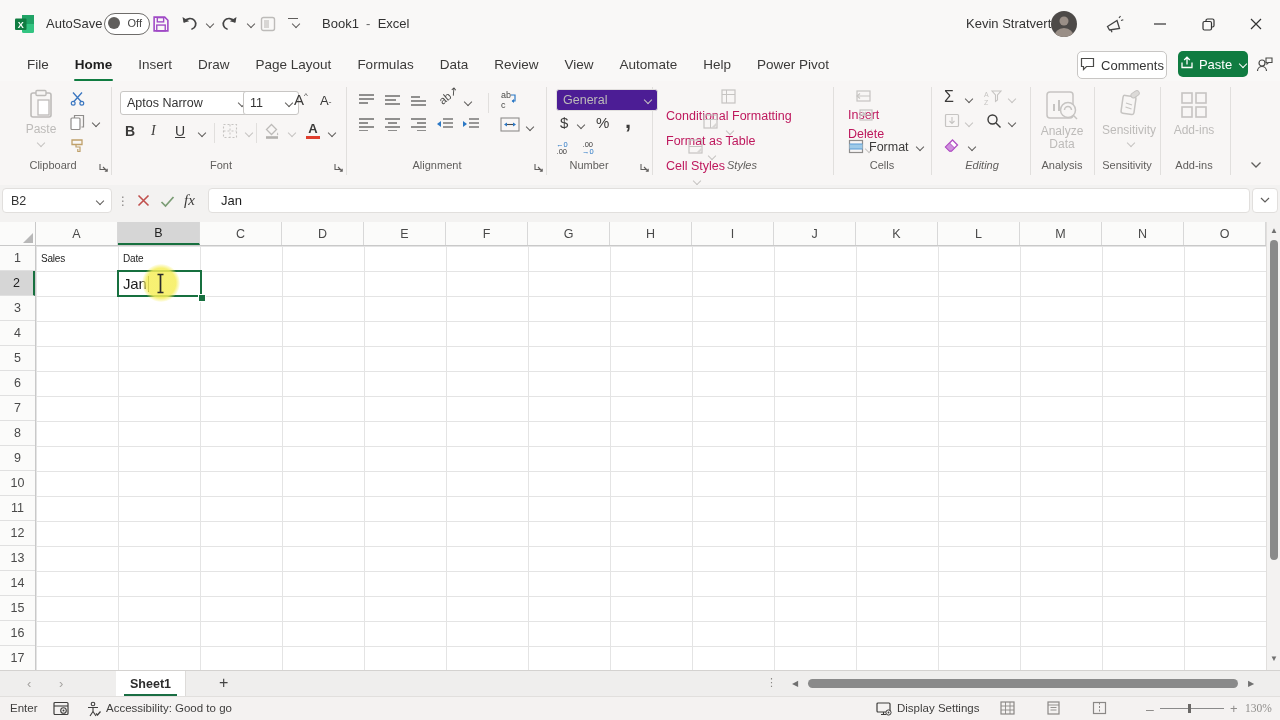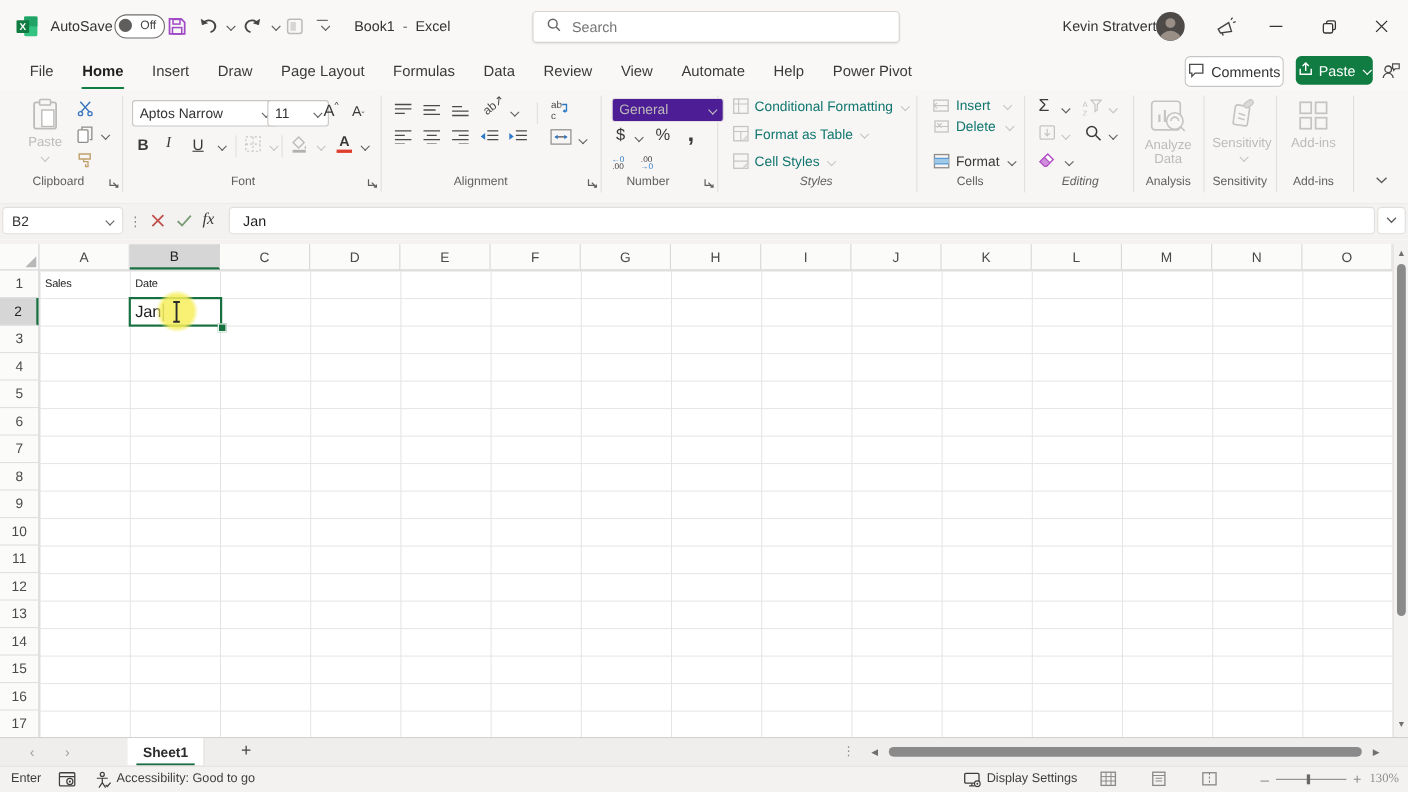--- a/index.html
+++ b/index.html
@@ -30,21 +30,21 @@
     display:flex;align-items:center;justify-content:center;gap:5px;font-size:13px;color:#fff;}
   
   #ribbon{position:absolute;left:0;top:81px;width:1280px;height:104px;background:#f8f6f5;border-bottom:1px solid #d8d6d4;}
   .gsep{position:absolute;top:6px;height:88px;width:1px;background:#e1dfdd;}
   .glabel{position:absolute;top:78px;font-size:11px;color:#605e5c;text-align:center;}
   .launcher{position:absolute;top:77px;width:12px;height:12px;}
   .chev{display:inline-block;width:5px;height:5px;border-right:1.4px solid #605e5c;border-bottom:1.4px solid #605e5c;
     transform:rotate(45deg);margin-left:3px;vertical-align:2px;}
   .chev.dis{border-color:#c6c4c2;}
   .msep{position:absolute;width:1px;height:20px;background:#e1dfdd;}
-  .dis-txt{color:#0f766e;}
+  .dis-txt{color:#be185d;flex-direction:column;}
   .rowbtn{position:absolute;display:flex;align-items:center;gap:5px;font-size:12.5px;}
   .combo{position:absolute;background:#fff;border:1px solid #c8c6c4;border-radius:3px;display:flex;align-items:center;
     font-size:12.5px;color:#333;padding:0 6px;justify-content:space-between;}
   .combo.dis{background:#4c1d95;border-color:#e1dfdd;color:#bdbbb9;}
   .bigbtn{position:absolute;display:flex;flex-direction:column;align-items:center;font-size:12px;color:#bdbbb9;text-align:center;line-height:13px;}
   .decbtn{font-size:7.5px;line-height:7px;color:#3b3a39;text-align:center;}
   .fcA{font-size:13px;font-weight:bold;color:#3b3a39;line-height:13px;}
   .fcbar{width:14px;height:3px;margin-top:1px;}
   
   #fbar{position:absolute;left:0;top:185px;width:1280px;height:33px;background:#f3f2f1;}
@@ -133,29 +133,20 @@
     <svg width="16" height="16">
         <rect x="1.5" y="1.5" width="13" height="13" rx="2" stroke="#bdbbb9" fill="none" stroke-width="1.4"></rect>
         <rect x="4" y="4" width="5" height="8" fill="#d8d6d4"></rect>
       </svg>
   </span>
   <span class="abs" style="left:288px;top:18px;width:10px;border-top:1.4px solid #605e5c;"></span>
   <span class="chev abs" style="left:290px;top:21px;"></span>
   <span class="abs tb-text" style="left:322px;top:16px;">
     <span>Book1</span>&nbsp;&nbsp;<span style="color:#666">-</span>&nbsp;&nbsp;<span>Excel</span>
   </span>
-  <div id="searchbox">
-    <span style="margin:0 8px 0 12px;">
-      <svg width="13" height="13">
-          <circle cx="5.5" cy="5.5" r="4" fill="none" stroke="#666" stroke-width="1.3"></circle>
-          <line x1="8.6" y1="8.6" x2="12" y2="12" stroke="#666" stroke-width="1.3"></line>
-        </svg>
-    </span>
-    <input placeholder="Search" style="">
-  </div>
   <span class="abs tb-text" style="left:966px;top:16px;">Kevin Stratvert</span>
   <div class="avatar">
     <svg width="26" height="26">
         <circle cx="13" cy="10" r="4.5" fill="#9a8f87"></circle>
         <path d="M3 26 a10 9 0 0 1 20 0 Z" fill="#9a8f87"></path>
       </svg>
   </div>
   <span class="abs" style="left:1105px;top:15px;">
     <svg width="20" height="18" viewBox="0 0 20 18">
         <path d="M2.5 11.5 L12 5.5 L14.5 13.5 L4.5 15 Z" fill="none" stroke="#444" stroke-width="1.3"></path>

